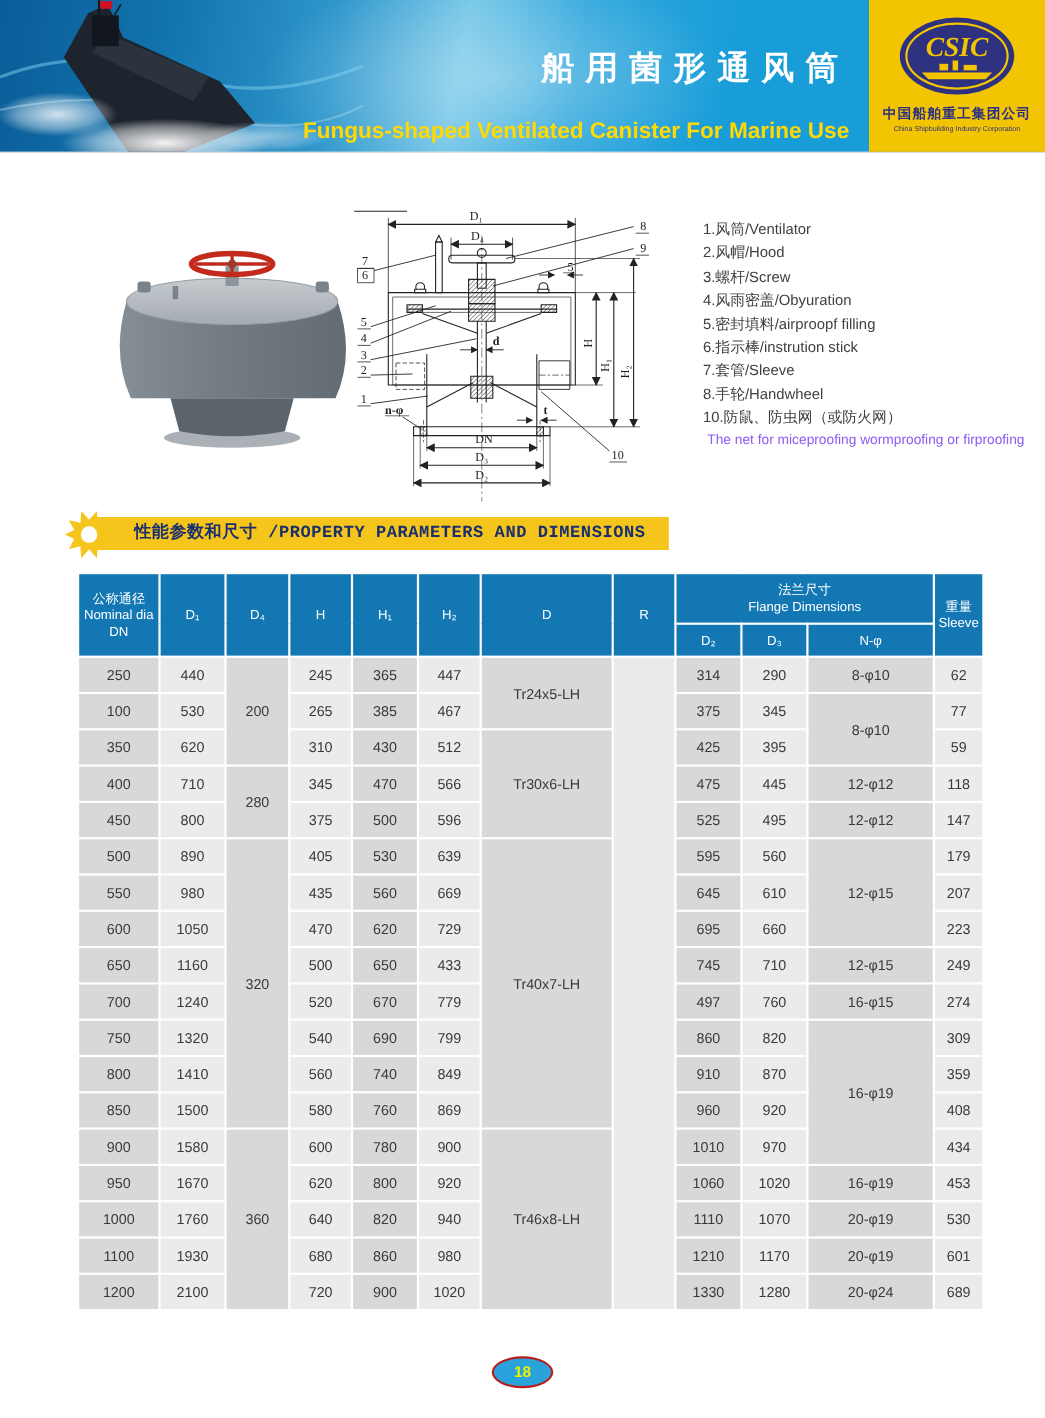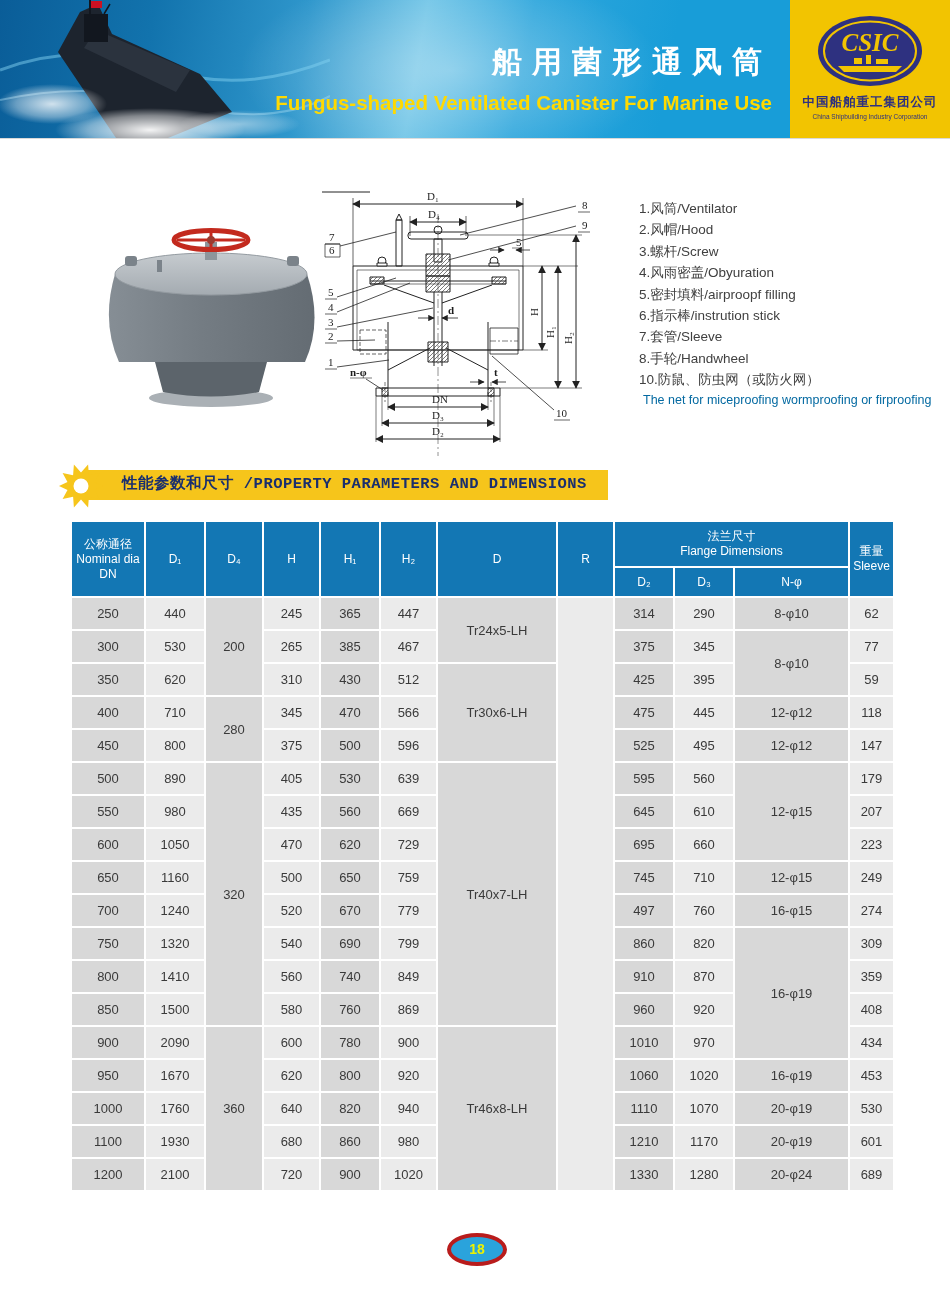--- a/index.html
+++ b/index.html
@@ -8,32 +8,32 @@
 
   
   .banner{position:absolute;left:0;top:0;width:950px;height:138px;
     background:linear-gradient(100deg,#0a5d98 0%,#1273ad 16%,#2f97cc 32%,#6cc3e6 44%,#2ea6dc 55%,#189dd8 70%,#189dd8 100%);
     border-bottom:1px solid #d9d9d9;}
   .banner .wave-glow{position:absolute;left:240px;top:-30px;width:420px;height:200px;
     background:radial-gradient(closest-side,rgba(255,255,255,.35),rgba(255,255,255,0));}
   .ship-svg{position:absolute;left:0;top:0;height:138px;width:330px;}
   .banner-titles{position:absolute;right:178px;top:42px;text-align:right;}
   .title-cn{font-size:30px;font-weight:bold;color:#ffffff;letter-spacing:10px;white-space:nowrap;}
-  .title-en{margin-top:8px;font-size:20.5px;font-weight:bold;color:#ffd900;white-space:nowrap;}
+  .title-en{margin-top:24px;font-size:20.5px;font-weight:bold;color:#ffd900;white-space:nowrap;}
   .logo-panel{position:absolute;right:0;top:0;width:160px;height:138px;background:#f2c401;text-align:center;}
   .logo-svg{margin-top:14px;width:108px;height:74px;}
   .logo-cn{font-size:12.5px;font-weight:bold;color:#2e3180;letter-spacing:1px;margin-top:2px;}
   .logo-en{font-size:6.5px;color:#2e3180;margin-top:2px;}
 
   
   .photo{position:absolute;left:93px;top:220px;width:240px;height:198px;}
   .diagram{position:absolute;left:320px;top:170px;width:302px;height:292px;}
   .parts{position:absolute;left:598px;top:198px;width:312px;color:#404040;margin-left:41px;}
   .part-line{font-size:13.5px;line-height:21.4px;}
-  .parts-note{font-size:12.5px;color:#0369a1;margin-top:2px;padding-left:4px;}
+  .parts-note{font-size:12.5px;color:#8b5cf6;margin-top:2px;padding-left:4px;}
 
   
   .section{position:absolute;left:58px;top:461px;width:560px;height:50px;}
   .section .bar{position:absolute;left:30px;top:9px;width:520px;height:30px;background:#f6c51b;}
   .section .bar-text{position:absolute;left:64px;top:12px;font-family:Liberation Mono, monospace;
      font-weight:bold;font-size:15.5px;color:#1a2f6e;white-space:nowrap;letter-spacing:.5px;}
   .sun-svg{position:absolute;left:0;top:2px;width:46px;height:46px;}
 
   
   .spec-table{position:absolute;left:70px;top:520px;}
@@ -42,21 +42,21 @@
   thead th{background:#1377b4;color:#ffffff;font-weight:normal;font-size:12px;line-height:1.25;}
   .th-multi{white-space:pre-line;}
   thead tr.hr1 th{height:44px;}
   thead tr.hr2 th{height:28px;}
   tbody td{height:31px;font-size:13px;color:#3a3a3a;}
   td.c-dark{background:#d8d8d8;}
   td.c-light{background:#ebebeb;}
 
   
   .page-num{position:absolute;left:447px;top:1233px;width:52px;height:25px;background:#2aa3dc;
-    border:4px solid #b91c1c;border-radius:50%;text-align:center;line-height:25px;
+    border:2px solid #b91c1c;border-radius:50%;text-align:center;line-height:25px;
     font-size:14px;font-weight:bold;color:#eef200;}
 
   
   .dwg line,.dwg path,.dwg rect,.dwg ellipse,.dwg circle,.dwg polygon{vector-effect:non-scaling-stroke;}
   .dwg text{font-family:"Liberation Serif","DejaVu Serif",serif;fill:#1c1c1c;}
 </style>
 </head>
 <body>
 
 <div class="page">
@@ -343,21 +343,21 @@
             <td class="c-dark">365</td>
             <td class="c-light">447</td>
             <td rowspan="2" class="c-dark">Tr24x5-LH</td>
             <td rowspan="18" class="c-light"></td>
             <td class="c-dark">314</td>
             <td class="c-light">290</td>
             <td class="c-dark">8-φ10</td>
             <td class="c-light">62</td>
           </tr>
           <tr>
-            <td class="c-dark">300</td>
+            <td class="c-dark">100</td>
             <td class="c-light">530</td>
             <td class="c-light">265</td>
             <td class="c-dark">385</td>
             <td class="c-light">467</td>
             <td class="c-dark">375</td>
             <td class="c-light">345</td>
             <td rowspan="2" class="c-dark">8-φ10</td>
             <td class="c-light">77</td>
           </tr>
           <tr>
@@ -425,21 +425,21 @@
             <td class="c-light">729</td>
             <td class="c-dark">695</td>
             <td class="c-light">660</td>
             <td class="c-light">223</td>
           </tr>
           <tr>
             <td class="c-dark">650</td>
             <td class="c-light">1160</td>
             <td class="c-light">500</td>
             <td class="c-dark">650</td>
-            <td class="c-light">759</td>
+            <td class="c-light">433</td>
             <td class="c-dark">745</td>
             <td class="c-light">710</td>
             <td class="c-dark">12-φ15</td>
             <td class="c-light">249</td>
           </tr>
           <tr>
             <td class="c-dark">700</td>
             <td class="c-light">1240</td>
             <td class="c-light">520</td>
             <td class="c-dark">670</td>
@@ -475,21 +475,21 @@
             <td class="c-light">1500</td>
             <td class="c-light">580</td>
             <td class="c-dark">760</td>
             <td class="c-light">869</td>
             <td class="c-dark">960</td>
             <td class="c-light">920</td>
             <td class="c-light">408</td>
           </tr>
           <tr>
             <td class="c-dark">900</td>
-            <td class="c-light">2090</td>
+            <td class="c-light">1580</td>
             <td rowspan="5" class="c-dark">360</td>
             <td class="c-light">600</td>
             <td class="c-dark">780</td>
             <td class="c-light">900</td>
             <td rowspan="5" class="c-dark">Tr46x8-LH</td>
             <td class="c-dark">1010</td>
             <td class="c-light">970</td>
             <td class="c-light">434</td>
           </tr>
           <tr>

